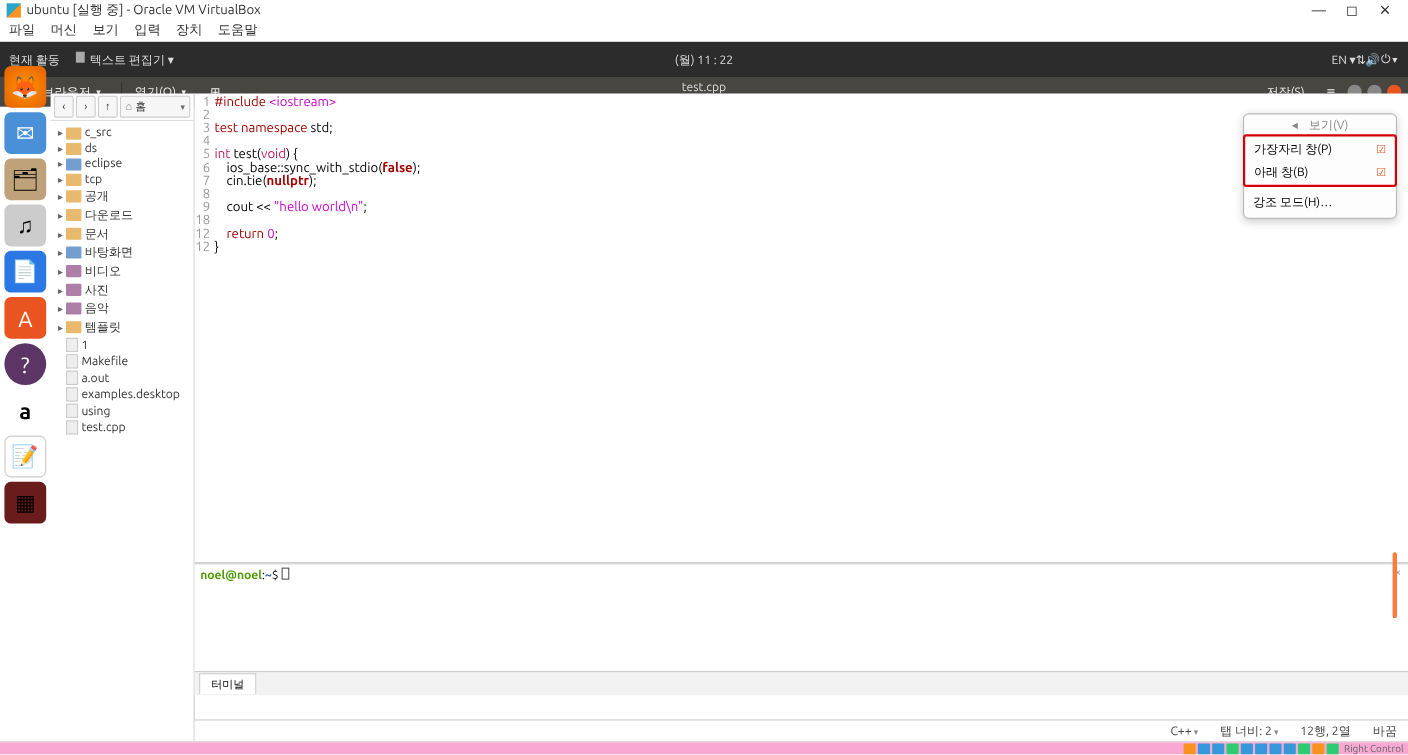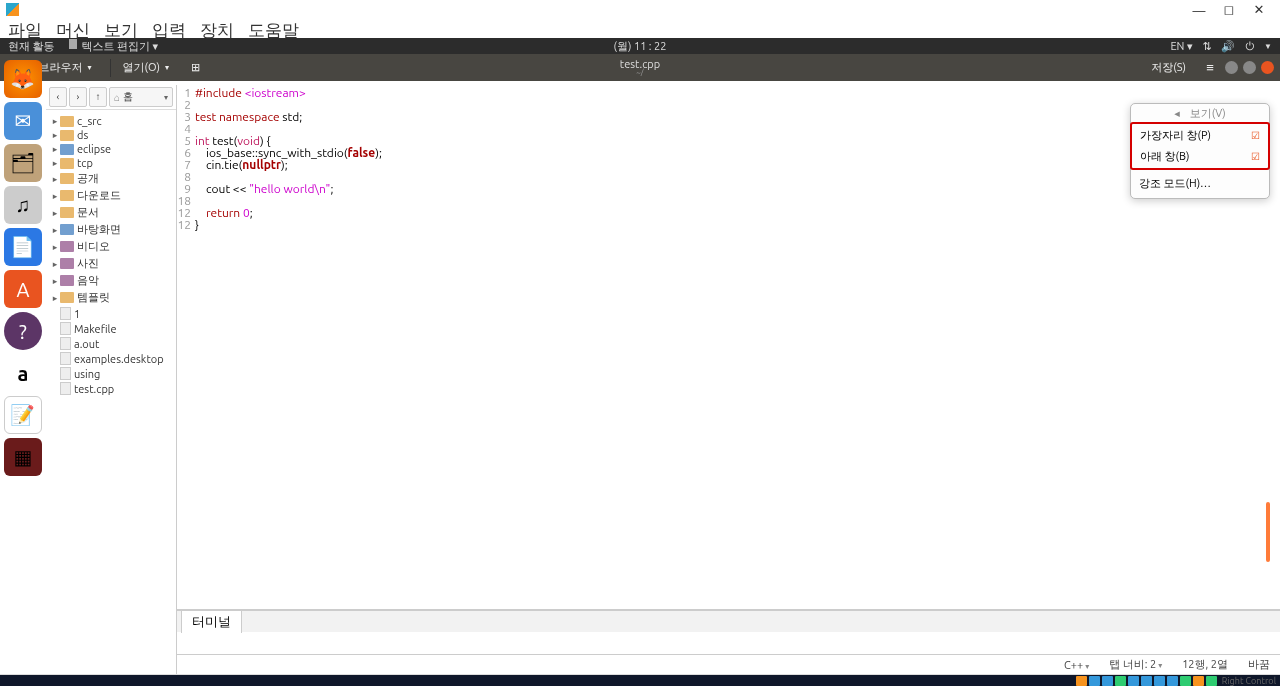--- a/index.html
+++ b/index.html
@@ -5,30 +5,30 @@
 * { box-sizing: border-box; margin: 0; padding: 0; font-family: "Ubuntu", "Segoe UI", sans-serif; }
 body { width: 1280px; height: 686px; background: #fff; overflow: hidden; position: relative; }
 
 
 .vb-titlebar { height: 19px; background: #fff; display: flex; align-items: center; padding: 0 6px; font-size: 12px; color: #333; }
 .vb-titlebar .vb-icon { width: 13px; height: 13px; background: linear-gradient(135deg,#2ba6cb 50%,#f7931e 50%); margin-right: 5px; }
 .vb-titlebar .spacer { flex: 1; }
 .vb-titlebar .winbtn { width: 30px; text-align: center; font-size: 13px; cursor: pointer; }
 
 
-.vb-menu { height: 19px; background: #fff; display: flex; padding: 0 8px; font-size: 17px; color: #333; }
+.vb-menu { height: 19px; background: #fff; display: flex; padding: 0 8px; font-size: 12px; color: #333; }
 .vb-menu span { margin-right: 14px; cursor: pointer; }
 
 
-.ubuntu-top { height: 16px; background: #2c2c2c; color: #ddd; display: flex; align-items: center; font-size: 11px; padding: 0 8px; }
+.ubuntu-top { height: 32px; background: #2c2c2c; color: #ddd; display: flex; align-items: center; font-size: 11px; padding: 0 8px; }
 .ubuntu-top .act { margin-right: 14px; }
 .ubuntu-top .appind { display: inline-flex; }
 .ubuntu-top .appind .sq { width: 8px; height: 10px; background: #aaa; margin-right: 5px; }
 .ubuntu-top .center { position: absolute; left: 50%; transform: translateX(-50%); }
-.ubuntu-top .right { margin-left: auto; display: flex; align-items: center; gap: 10px; }
+.ubuntu-top .right { margin-left: auto; display: flex; align-items: center; }
 .ubuntu-top .tri { font-size: 8px; }
 .ubuntu-top .sysicon { font-size: 11px; }
 
 
 .gedit-bar { height: 27px; background: #484641; color: #eee; display: flex; align-items: center; font-size: 11px; padding: 0 6px; position: relative; }
 .gedit-bar .btn { display: inline-flex; align-items: center; padding: 2px 8px; margin-right: 6px; cursor: pointer; border-radius: 3px; }
 .gedit-bar .btn .caret { margin-left: 5px; font-size: 8px; }
 .gedit-bar .sep { width: 1px; height: 18px; background: #333; margin: 0 4px; }
 .gedit-bar .title-center { position: absolute; left: 50%; transform: translateX(-50%); text-align: center; color: #ddd; }
 .gedit-bar .title-center .sub { font-size: 8px; color: #999; display:block; margin-top:-2px;}
@@ -89,43 +89,44 @@
 
 
 .term-wrap { border-top: 1px solid #ccc; }
 .term { height: 98px; background: #fff; font-family: monospace; font-size: 11px; padding: 3px 5px; position: relative; border-top: 1px solid #ccc;}
 .term .prompt .u { color: #4e9a06; font-weight: bold;}
 .term .prompt .p { color: #3465a4; font-weight: bold;}
 .term .close-x { position: absolute; right: 6px; top: 2px; font-size: 11px; color: #888; cursor: pointer;}
 .term .cursor-box { display:inline-block; width:7px; height:11px; border:1px solid #555; vertical-align: -1px;}
 .red-bar { position: absolute; right: 10px; bottom: 70px; width: 4px; height: 60px; background: #ff7b39; border-radius: 2px;}
 .tab-strip { height: 22px; border-top: 1px solid #ccc; display: flex; align-items: center; padding-left: 4px; background: #f2f2f2;}
-.tab-strip .tab { padding: 2px 10px; font-size: 13px; background: #fff; border: 1px solid #ccc; border-bottom: none; cursor: pointer; }
+.tab-strip .tab { padding: 2px 10px; font-size: 10px; background: #fff; border: 1px solid #ccc; border-bottom: none; cursor: pointer; }
 
 
 .status { position: absolute; left: 177px; right: 0; bottom: 12px; height: 20px; background: #fff; border-top: 1px solid #ccc; display: flex; align-items: center; justify-content: flex-end; font-size: 11px; padding: 0 10px; gap: 20px; color: #444;}
 .status .caret { font-size: 8px; color: #888; margin-left: 2px;}
 
 
-.vb-status { position: absolute; left: 0; right: 0; bottom: 0; height: 12px; background: #0f172a; border-top: 1px solid #ddd; display: flex; align-items: center; justify-content: flex-end; font-size: 9px; padding: 0 4px; gap: 2px;}
+.vb-status { position: absolute; left: 0; right: 0; bottom: 0; height: 12px; background: #f9a8d4; border-top: 1px solid #ddd; display: flex; align-items: center; justify-content: flex-end; font-size: 9px; padding: 0 4px; gap: 2px;}
 .vb-status .i { width: 11px; height: 10px; border-radius: 1px; }
 .vb-status .txt { color: #666; margin-left: 3px;}
 
 
 .popup { position: absolute; right: 10px; top: 103px; width: 140px; background: #fdfdfd; border: 1px solid #bbb; border-radius: 5px; box-shadow: 0 2px 8px rgba(0,0,0,0.2); font-size: 11px; padding-bottom: 4px; z-index: 100;}
 .popup .hl { border: 2px solid #d40000; border-radius: 3px; margin: -1px -1px 3px -1px; padding: 1px 0;}
 .popup .pitem { display: flex; align-items: center; padding: 3px 8px; cursor: pointer; }
 .popup .pitem .chk { margin-left: auto; color: #e95420; font-size: 10px;}
 .popup .pitem.first { justify-content: center; color: #888; padding: 2px 0;}
 </style>
 </head>
 <body>
 
 <div class="vb-titlebar">
   <div class="vb-icon"></div>
+  <span>ubuntu [실행 중] - Oracle VM VirtualBox</span>
   <div class="spacer"></div>
   <span class="winbtn">—</span>
   <span class="winbtn">◻</span>
   <span class="winbtn">✕</span>
 </div>
 
 <div class="vb-menu">
   <span>파일</span>
   <span>머신</span>
   <span>보기</span>
@@ -329,20 +330,24 @@
       <div class="line"><span>    ios_base::sync_with_stdio(</span><span class="const">false</span><span>);</span></div>
       <div class="line"><span>    cin.tie(</span><span class="const">nullptr</span><span>);</span></div>
       <div class="line"></div>
       <div class="line"><span>    cout &lt;&lt; </span><span class="str">"hello world\n"</span><span>;</span></div>
       <div class="line"></div>
       <div class="line"><span>    </span><span class="kw">return</span><span> </span><span class="num">0</span><span>;</span></div>
       <div class="line"><span>}</span></div>
     </div>
   </div>
   <div class="term-wrap">
+    <div class="term">
+      <span class="prompt"><span class="u">noel@noel</span><span>:</span><span class="p">~</span><span>$ </span></span><span class="cursor-box"></span>
+      <span class="close-x">×</span>
+    </div>
     <div class="red-bar"></div>
     <div class="tab-strip">
       <span class="tab">터미널</span>
     </div>
   </div>
 </div>
 
 <div class="status">
   <span><span>C++</span><span class="caret">▾</span></span>
   <span><span>탭 너비: 2</span><span class="caret">▾</span></span>

